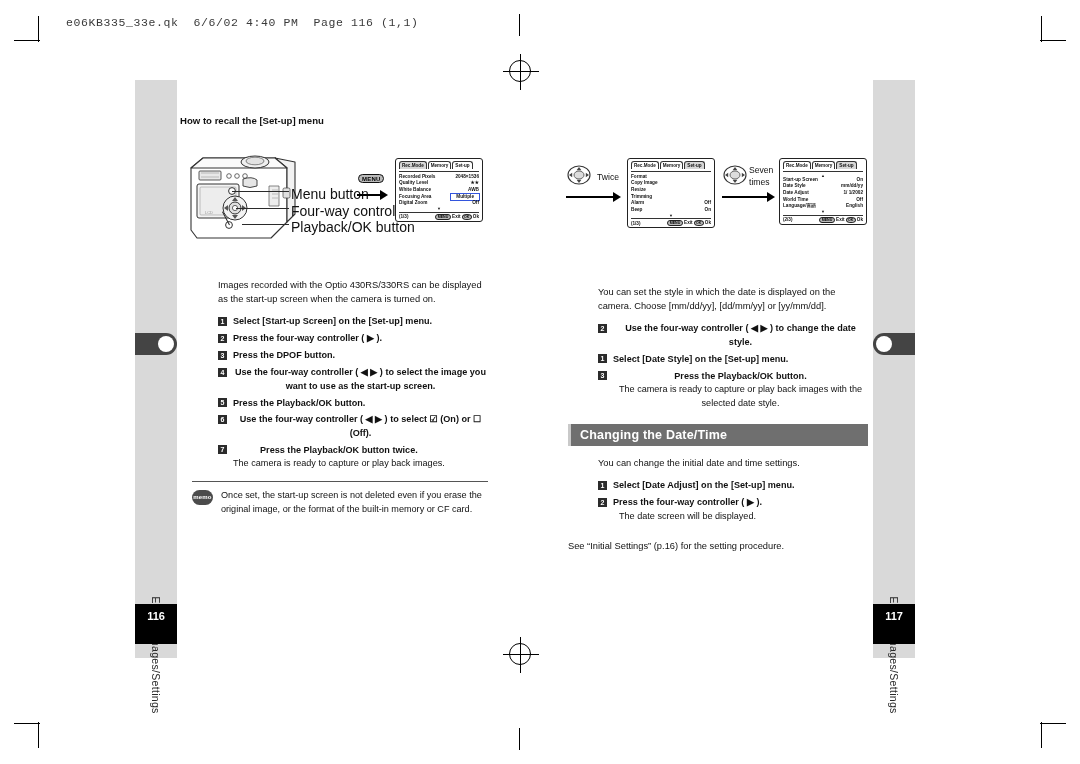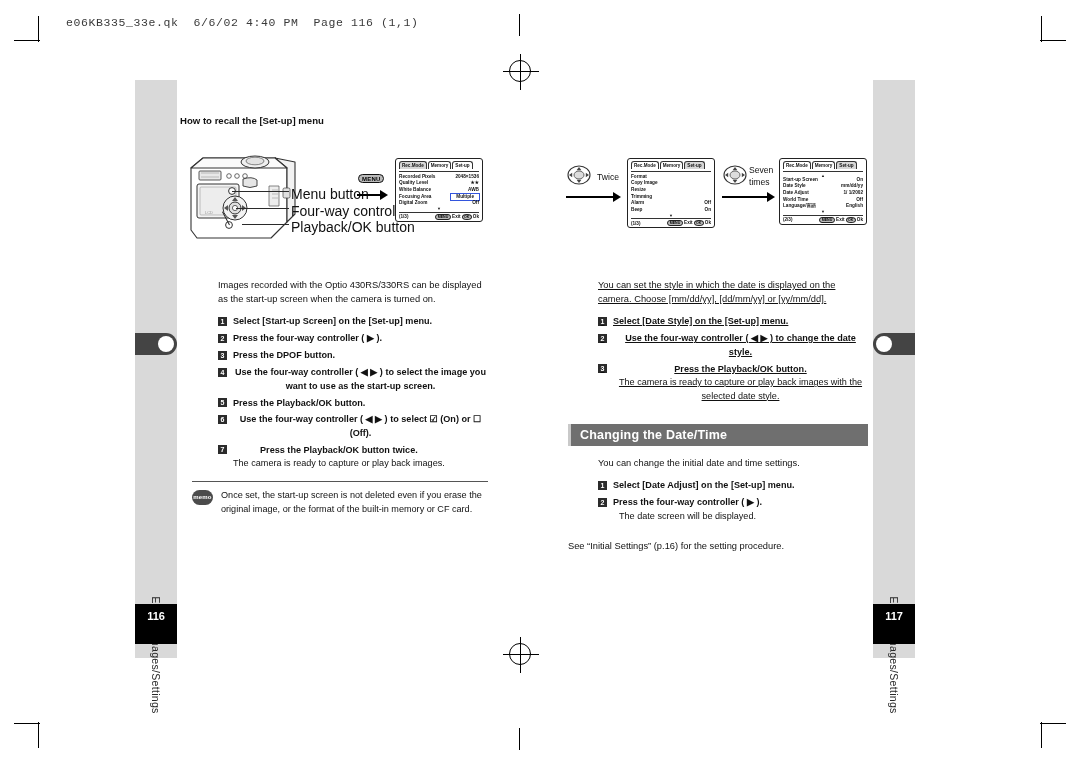--- a/index.html
+++ b/index.html
@@ -429,31 +429,31 @@
   <div class="memo-rule" style="margin-left:14px;"></div>
   <div class="memo" style="margin-left:14px;">
     <span class="memo-badge">memo</span>
     <span class="memo-text">Once set, the start-up screen is not deleted even if you erase the original image, or the format of the built-in memory or CF card.</span>
   </div>
 </div>
 
 <div style="position:absolute; left:568px; top:268px; width:300px;">
 
 
-  <div style="padding-left:30px; margin-top:10px;text-decoration:underline;">
+  <div style="padding-left:30px; margin-top:17px;">
     <div class="body-para">You can set the style in which the date is displayed on the camera. Choose [mm/dd/yy], [dd/mm/yy] or [yy/mm/dd].</div>
 
     <div class="steps">
+      <div class="step">
+        <span class="stepnum">2</span>
+        <span class="steptext">Use the four-way controller ( ◀  ▶ ) to change the date style.</span>
+      </div>
       <div class="step">
         <span class="stepnum">1</span>
         <span class="steptext">Select [Date Style] on the [Set-up] menu.</span>
-      </div>
-      <div class="step">
-        <span class="stepnum">2</span>
-        <span class="steptext">Use the four-way controller ( ◀  ▶ ) to change the date style.</span>
       </div>
       <div class="step">
         <span class="stepnum">3</span>
         <span class="steptext">
           <span>Press the Playback/OK button.</span>
           <span class="sub">The camera is ready to capture or play back images with the selected date style.</span>
         </span>
       </div>
     </div>
   </div>

